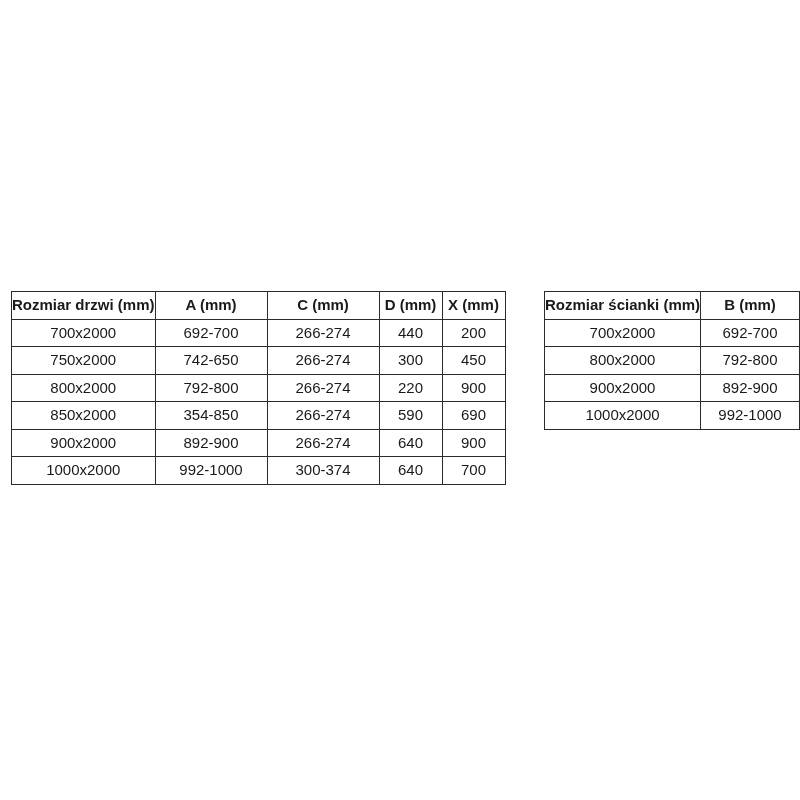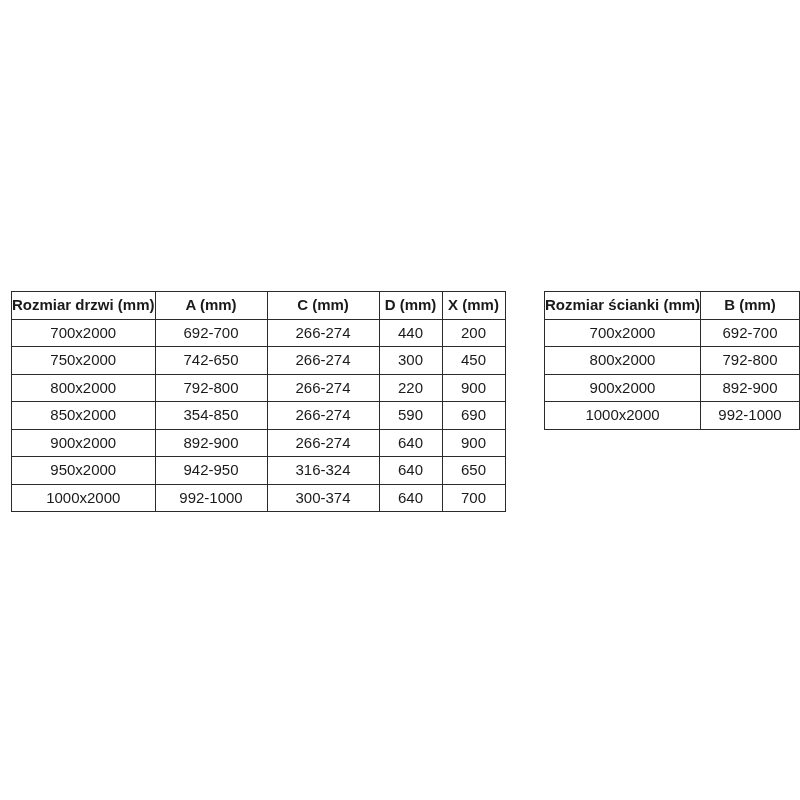--- a/index.html
+++ b/index.html
@@ -117,27 +117,20 @@
         <td>690</td>
       </tr>
       <tr>
         <td>900x2000</td>
         <td>892-900</td>
         <td>266-274</td>
         <td>640</td>
         <td>900</td>
       </tr>
       <tr>
-        <td>950x2000</td>
-        <td>942-950</td>
-        <td>316-324</td>
-        <td>640</td>
-        <td>650</td>
-      </tr>
-      <tr>
         <td>1000x2000</td>
         <td>992-1000</td>
         <td>300-374</td>
         <td>640</td>
         <td>700</td>
       </tr>
     </tbody>
   </table>
 
   <table class="spec table-block" id="walls-table">

